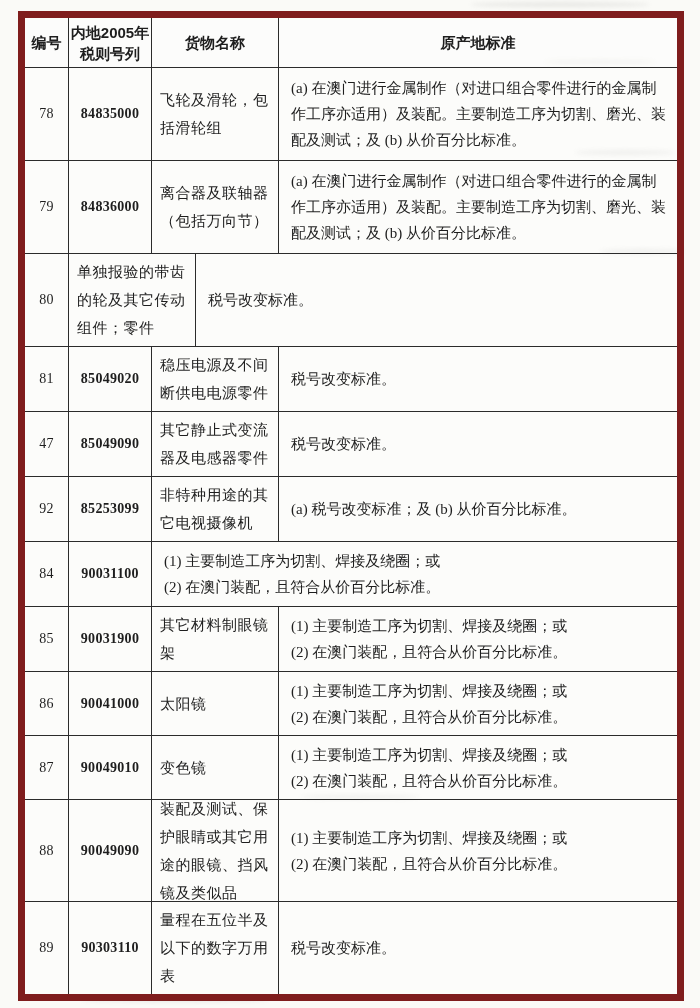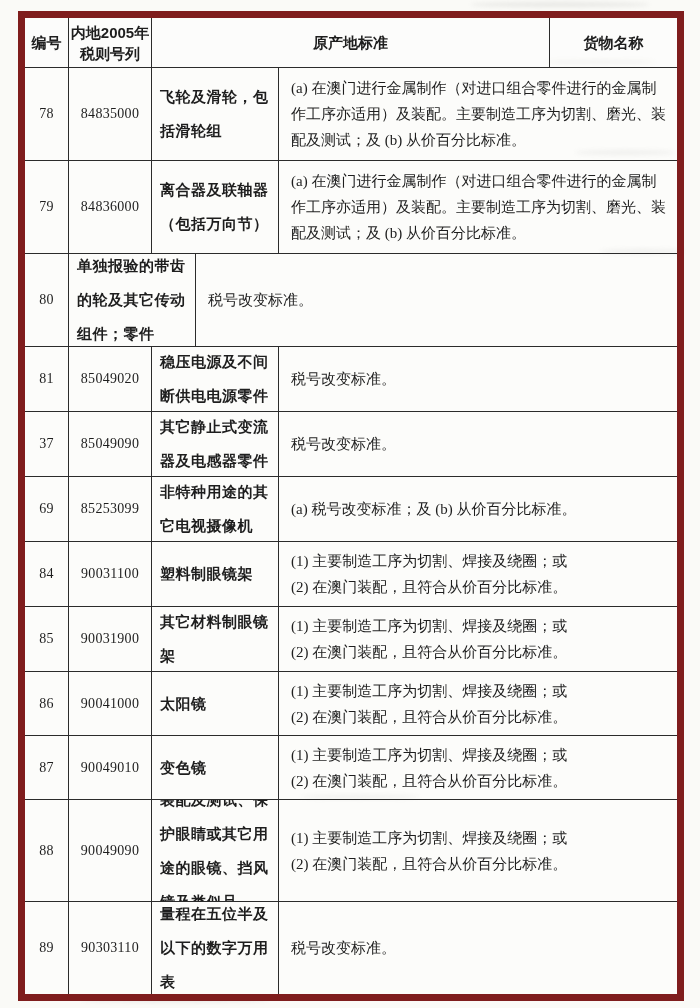--- a/index.html
+++ b/index.html
@@ -24,26 +24,26 @@
   }
   .tr { display:flex; border-bottom:1.5px solid #2b2b2b; box-sizing:border-box; }
   .tr:last-child { border-bottom:none; }
   .td {
     border-right:1.5px solid #2b2b2b; box-sizing:border-box;
     display:flex; flex-direction:column; justify-content:center;
     overflow:hidden;
   }
   .td:last-child { border-right:none; }
   .c1 { width:44px; align-items:center; text-align:center; }
-  .c2 { width:83px; align-items:center; text-align:center; }
+  .c2 { width:83px; align-items:center; text-align:center;font-weight:bold; }
   .c3 { width:127px; }
   .c4 { flex:1; }
   .num, .code { font-size:14px; letter-spacing:0.3px; }
   .name {
-    font-weight:bold; font-size:15px; line-height:34px;
+    font-weight:normal; font-size:15px; line-height:28px;
     padding:4px 3px 4px 8px; letter-spacing:0.5px;
     word-break:normal; text-align:left;
   }
   .std { font-size:15px; line-height:26px; padding:5px 8px 5px 12px; text-align:left; }
   .std p { margin:0; }
   .header-row { background:rgba(255,255,255,0.2); }
   .header-row .td {
     font-weight:bold; font-size:15px; line-height:21px;
     align-items:center; justify-content:center; text-align:center;
     font-family:"Liberation Sans", "DejaVu Sans", sans-serif;
@@ -62,22 +62,22 @@
 </div>
 
 <div class="doc-table">
 
   <div class="tr header-row" style="height:50px">
     <div class="td c1">编号</div>
     <div class="td c2">
       <div>内地2005年</div>
       <div>税则号列</div>
     </div>
+    <div class="td c3">货物名称</div>
     <div class="td c4">原产地标准</div>
-    <div class="td c3">货物名称</div>
   </div>
 
   <div class="tr" style="height:93px">
     <div class="td c1 num">78</div>
     <div class="td c2 code">84835000</div>
     <div class="td c3 name">飞轮及滑轮，包括滑轮组</div>
     <div class="td c4 std">
         <p>(a) 在澳门进行金属制作（对进口组合零件进行的金属制作工序亦适用）及装配。主要制造工序为切割、磨光、装配及测试；及 (b) 从价百分比标准。</p>
       </div>
   </div>
@@ -102,41 +102,40 @@
   <div class="tr" style="height:65px">
     <div class="td c1 num">81</div>
     <div class="td c2 code">85049020</div>
     <div class="td c3 name">稳压电源及不间断供电电源零件</div>
     <div class="td c4 std">
         <p>税号改变标准。</p>
       </div>
   </div>
 
   <div class="tr" style="height:65px">
-    <div class="td c1 num">37</div>
+    <div class="td c1 num">47</div>
     <div class="td c2 code">85049090</div>
     <div class="td c3 name">其它静止式变流器及电感器零件</div>
     <div class="td c4 std">
         <p>税号改变标准。</p>
       </div>
   </div>
 
   <div class="tr" style="height:65px">
-    <div class="td c1 num">69</div>
+    <div class="td c1 num">92</div>
     <div class="td c2 code">85253099</div>
     <div class="td c3 name">非特种用途的其它电视摄像机</div>
     <div class="td c4 std">
         <p>(a) 税号改变标准；及 (b) 从价百分比标准。</p>
       </div>
   </div>
 
   <div class="tr" style="height:65px">
     <div class="td c1 num">84</div>
     <div class="td c2 code">90031100</div>
-    <div class="td c3 name">塑料制眼镜架</div>
     <div class="td c4 std">
       <p>(1) 主要制造工序为切割、焊接及绕圈；或</p>
       <p>(2) 在澳门装配，且符合从价百分比标准。</p>
     </div>
   </div>
 
   <div class="tr" style="height:65px">
     <div class="td c1 num">85</div>
     <div class="td c2 code">90031900</div>
     <div class="td c3 name">其它材料制眼镜架</div>

